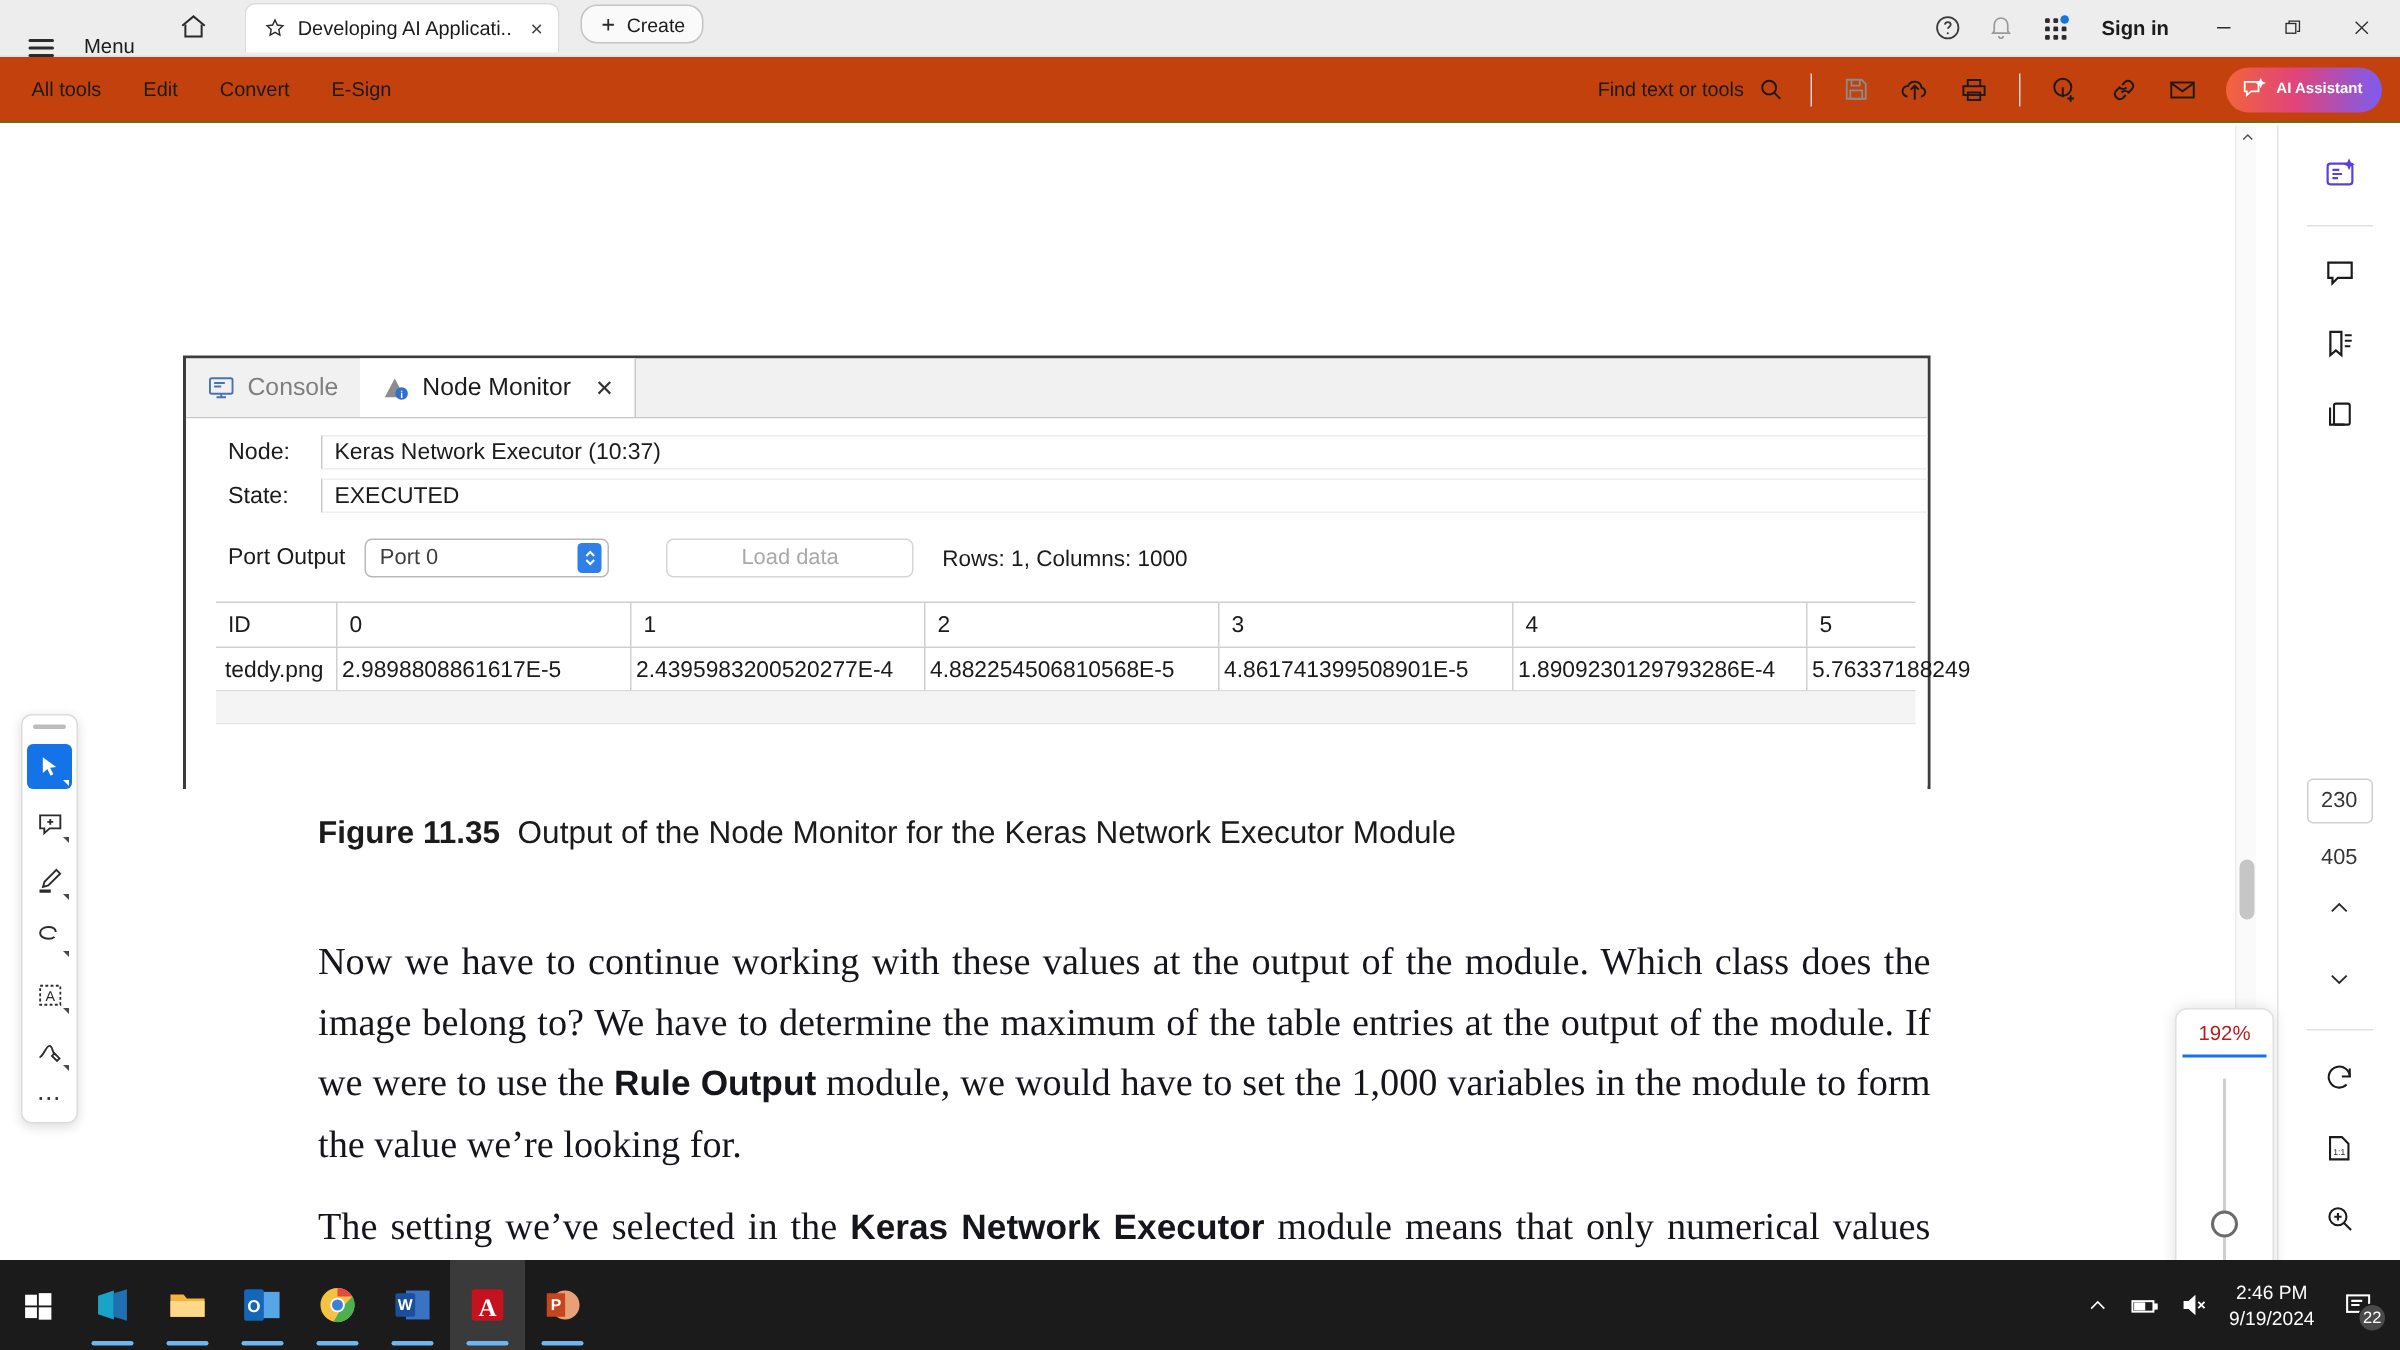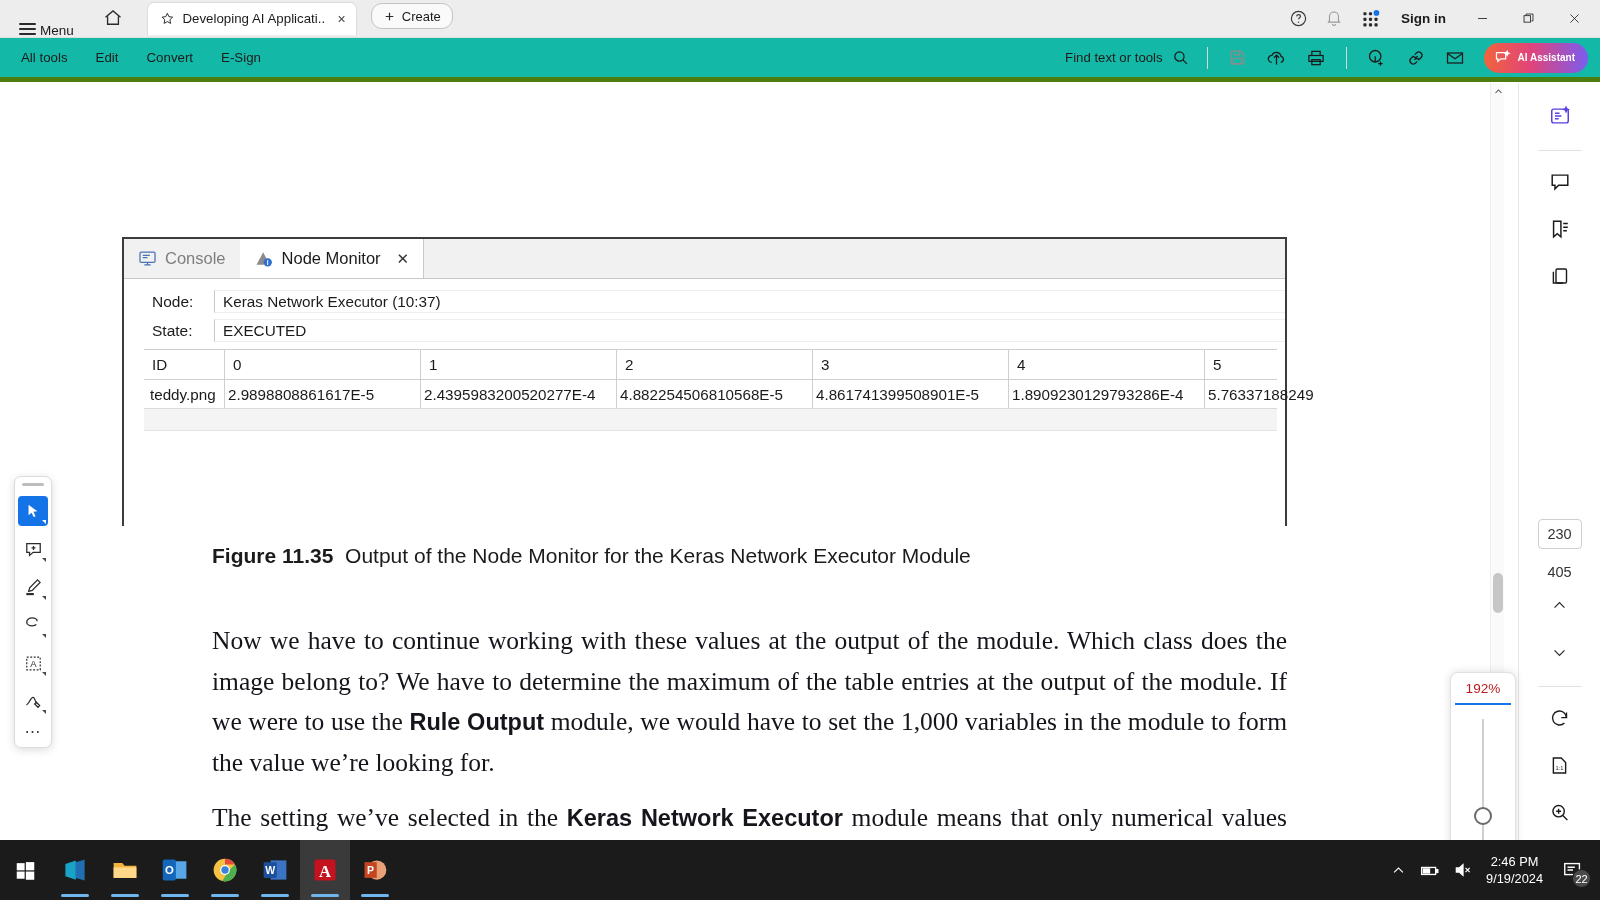--- a/index.html
+++ b/index.html
@@ -13,21 +13,21 @@
 
   
   .titlebar {
     position:absolute; top:0; left:0; width:1600px; height:38px;
     background:#ededed; display:flex; align-items:flex-end;
     border-bottom:1px solid #e0e0e0;
   }
   .tb-left { display:flex; align-items:center; height:38px; padding-left:10px; gap:4px; }
   .hamburger { display:flex; flex-direction:column; gap:3px; width:17px; }
   .hamburger i { display:block; height:2px; background:#2b2b2b; border-radius:1px; }
-  .menu-btn { display:flex; align-items:flex-start; gap:4px; padding:5px 9px; border-radius:4px; cursor:pointer;margin-top:24px; }
+  .menu-btn { display:flex; align-items:flex-end; gap:20px; padding:5px 9px; border-radius:4px; cursor:pointer;margin-top:24px; }
   .menu-label { font-size:13.5px; color:#1b1b1b; }
   .home-btn { padding:6px 10px; margin-left:6px; cursor:pointer; display:flex; align-items:center;}
   .tab {
     display:flex; align-items:center; gap:8px;
     height:33px; padding:0 10px 0 12px; margin-left:10px;
     background:#fff; border-radius:7px 7px 0 0; cursor:pointer;
     border:1px solid #dcdcdc; border-bottom:none;
     max-width:210px;
   }
   .tab-title { font-size:13.3px; color:#1b1b1b; white-space:nowrap; overflow:hidden; }
@@ -38,22 +38,22 @@
     font-size:13px; color:#1b1b1b; cursor:pointer;
   }
   .tb-right { margin-left:auto; display:flex; align-items:center; height:38px; padding-right:4px; gap:2px; }
   .tb-icon { width:34px; height:34px; display:flex; align-items:center; justify-content:center; cursor:pointer; border-radius:4px; position:relative;}
   .signin { font-size:13.5px; color:#1b1b1b; padding:6px 12px; cursor:pointer; font-weight:700;}
   .wbtn { width:44px; height:38px; display:flex; align-items:center; justify-content:center; cursor:pointer; }
 
   
   .cmdbar {
     position:absolute; top:38px; left:0; width:1600px; height:44px;
-    background:#14b8a6; display:flex; align-items:center;
-    border-bottom:5px solid #4d7c0f;
+    background:#c2410c; display:flex; align-items:center;
+    border-bottom:1px solid #4d7c0f;
   }
   .cmd-left { display:flex; align-items:center; gap:6px; padding-left:10px; }
   .cmd-item { font-size:13.3px; color:#1b1b1b; padding:7px 11px; border-radius:4px; cursor:pointer; white-space:nowrap;}
   .cmd-right { margin-left:auto; display:flex; align-items:center; gap:3px; padding-right:12px; }
   .findtools { display:flex; align-items:center; gap:9px; font-size:13.2px; color:#1b1b1b; cursor:pointer; padding:5px 6px;justify-content:center;}
   .vdiv { width:1px; height:22px; background:#d8d8d8; margin:0 9px; }
   .cicon { width:36px; height:32px; display:flex; align-items:center; justify-content:center; cursor:pointer; border-radius:4px;}
   .ai-assistant {
     display:flex; align-items:center; gap:7px; height:30px; padding:0 13px 0 10px;
     border-radius:16px; color:#fff; font-size:10px; font-weight:600; cursor:pointer; margin-left:8px;
@@ -377,20 +377,34 @@
         <div class="nm-body">
           <div class="nm-row">
             <span class="nm-lbl">Node:</span>
             <span class="nm-field">Keras Network Executor  (10:37)</span>
           </div>
           <div class="nm-row">
             <span class="nm-lbl">State:</span>
             <span class="nm-field">EXECUTED</span>
           </div>
 
+          <div class="nm-ctrls">
+            <span class="po-label">Port Output</span>
+            <div class="po-select">
+              <span>Port 0</span>
+              <span class="po-stepper">
+                <svg width="9" height="14" viewBox="0 0 10 16" stroke="#fff" stroke-width="1.6" fill="none">
+                    <path d="M2 6.4L5 3.4l3 3"></path>
+                    <path d="M2 9.6l3 3 3-3"></path>
+                  </svg>
+              </span>
+            </div>
+            <div class="load-data">Load data</div>
+            <span class="rowcols">Rows: 1, Columns: 1000</span>
+          </div>
 
           <div class="nm-table">
             <div class="nm-thead">
               <div class="nm-th w-id">ID</div>
               <div class="nm-th w-c">0</div>
               <div class="nm-th w-c">1</div>
               <div class="nm-th w-c">2</div>
               <div class="nm-th w-c">3</div>
               <div class="nm-th w-c">4</div>
               <div class="nm-th w-c">5</div>

